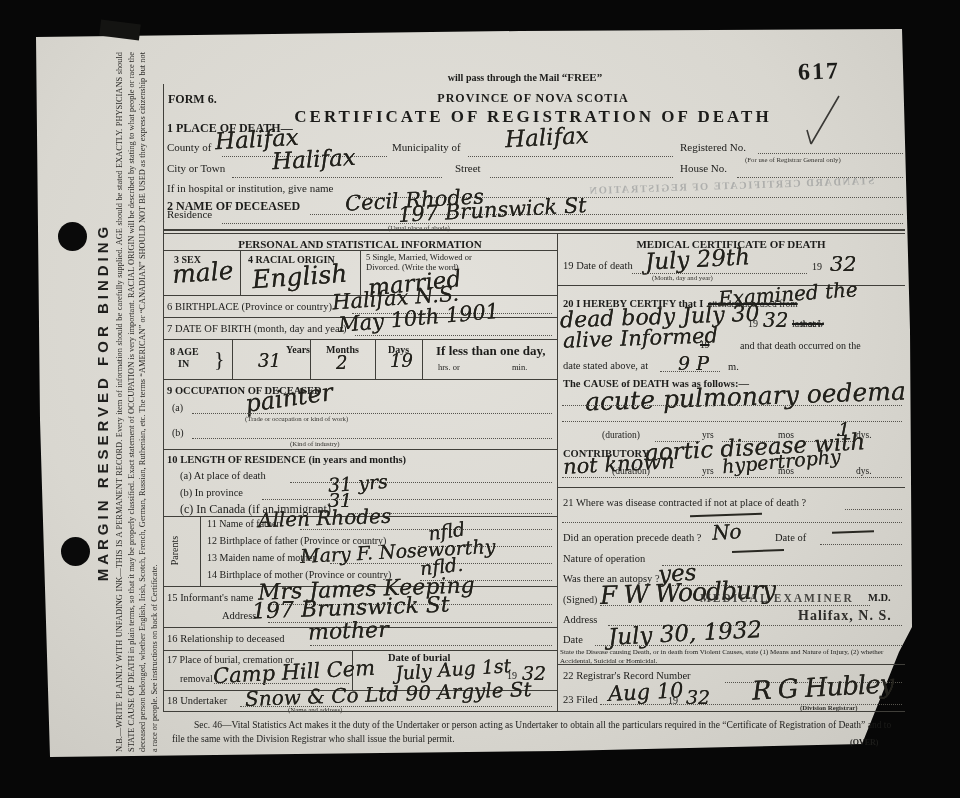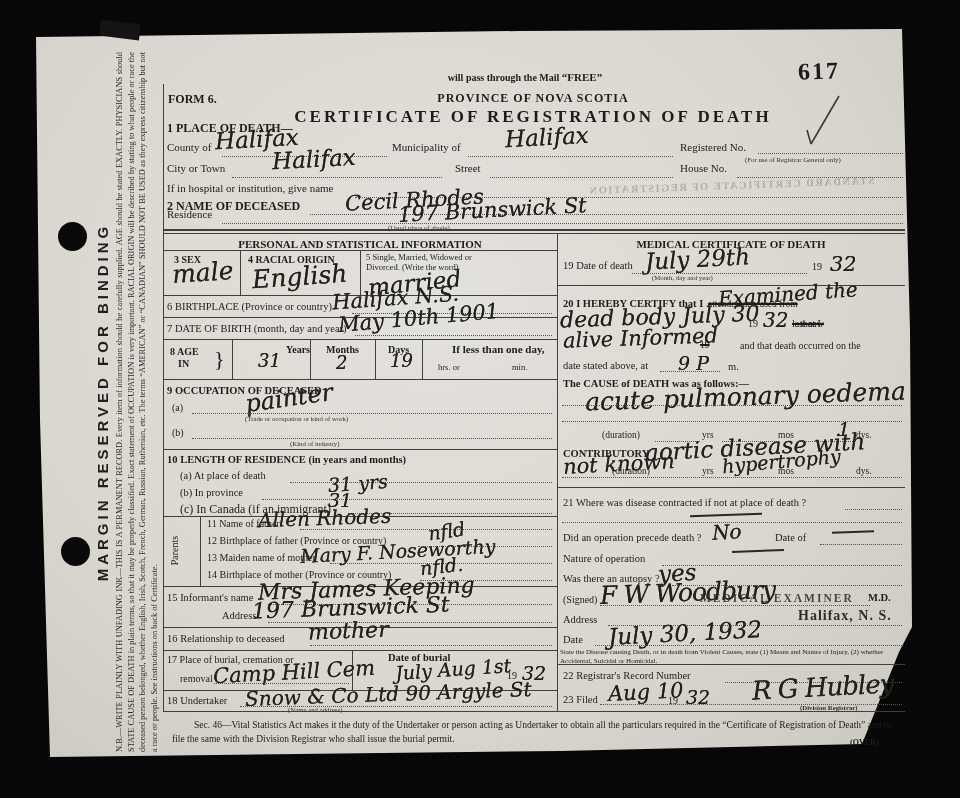--- a/index.html
+++ b/index.html
@@ -122,21 +122,21 @@
   <div class="abs vl" style="left:232px;top:339px;height:40px;"></div>
   <div class="abs vl" style="left:310px;top:339px;height:40px;"></div>
   <div class="abs vl" style="left:375px;top:339px;height:40px;"></div>
   <div class="abs vl" style="left:422px;top:339px;height:40px;"></div>
   <div class="abs lbl b" style="left:170px;top:346px;font-size:10px;">8 AGE</div>
   <div class="abs lbl b" style="left:178px;top:358px;font-size:10px;">IN</div>
   <div class="abs lbl" style="left:214px;top:346px;font-size:22px;">}</div>
   <div class="abs lbl b" style="left:232px;top:344px;width:78px;text-align:right;font-size:10px;">Years</div>
   <div class="abs lbl b" style="left:310px;top:344px;width:65px;text-align:center;font-size:10px;">Months</div>
   <div class="abs lbl b" style="left:375px;top:344px;width:47px;text-align:center;font-size:10px;">Days</div>
-  <div class="abs lbl b" style="left:452px;top:343px;font-size:11px;">If less than one day,</div>
+  <div class="abs lbl b" style="left:436px;top:343px;font-size:13px;">If less than one day,</div>
   <div class="abs lbl" style="left:438px;top:362px;font-size:8.5px;">hrs.  or</div>
   <div class="abs lbl" style="left:512px;top:362px;font-size:8.5px;">min.</div>
   <div class="abs hw" style="left:258px;top:350px;font-size:18px;">31</div>
   <div class="abs hw" style="left:336px;top:352px;font-size:18px;">2</div>
   <div class="abs hw" style="left:390px;top:350px;font-size:18px;">19</div>
   <div class="abs hl" style="left:163px;top:379px;width:394px;"></div>
 
   <div class="abs lbl b" style="left:167px;top:385px;font-size:10.5px;">9 OCCUPATION OF DECEASED</div>
   <div class="abs lbl" style="left:172px;top:402px;font-size:10px;">(a)</div>
   <div class="abs hw" style="left:245px;top:384px;font-size:24px;transform:rotate(-8deg);">painter</div>

